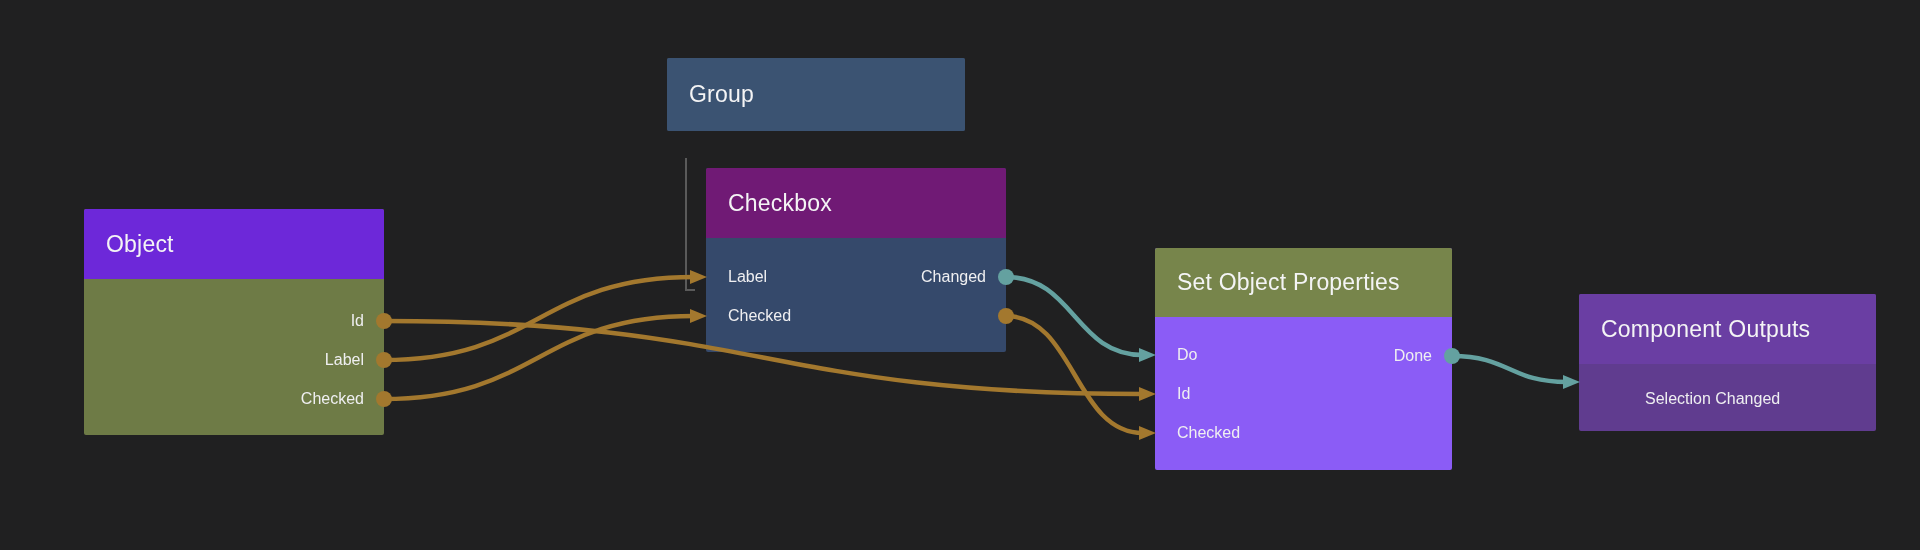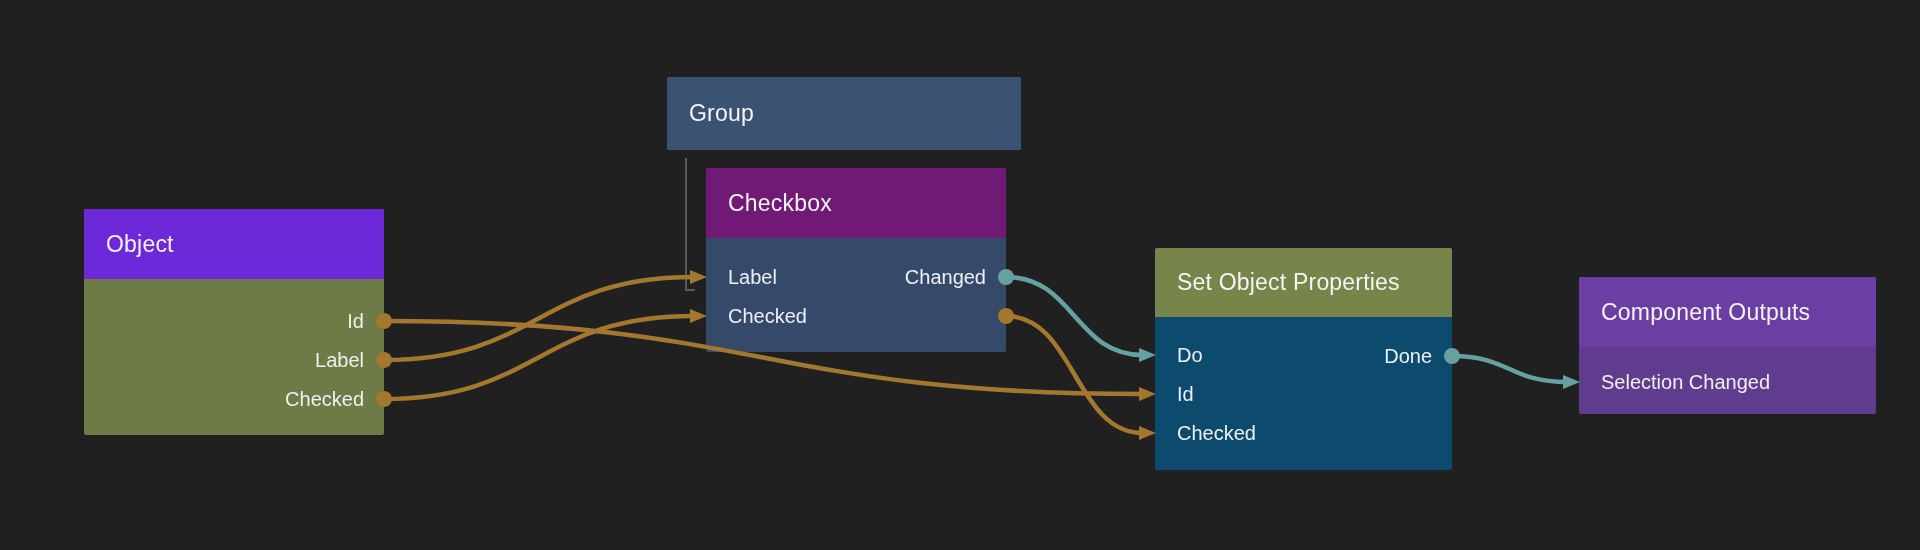--- a/index.html
+++ b/index.html
@@ -18,66 +18,66 @@
     position:absolute;left:0;top:0;right:0;
     display:flex;align-items:center;
     padding-left:22px;box-sizing:border-box;
   }
   .node-title{
     font-size:23px;font-weight:400;color:#f4f4f5;letter-spacing:0.2px;
     white-space:nowrap;
   }
   .port-label{
     position:absolute;height:26px;line-height:26px;
-    font-size:20px;color:#efeff1;white-space:nowrap;
+    font-size:16px;color:#efeff1;white-space:nowrap;
   }
   .port-label.in{left:22px;}
   .port-label.out{right:20px;text-align:left;}
 </style>
 </head>
 <body style="background: rgb(32, 32, 33);">
 
 <div id="canvas">
   <div id="nodes-layer">
       <div class="node" style="left: 84px; top: 209px; width: 300px; height: 226px; background: rgb(110, 123, 70);">
         <div class="node-header" style="height: 70px; background: #6d28d9;">
           <span class="node-title">Object</span>
         </div>
         <span class="port-label out" style="top: 99px;">Id</span>
         <span class="port-label out" style="top: 138px;">Label</span>
         <span class="port-label out" style="top: 177px;">Checked</span>
       </div>
-      <div class="node" style="left: 667px; top: 77px; width: 354px; height: 73px; background: rgb(53, 73, 107); text-align: right;">
+      <div class="node" style="left: 667px; top: 58px; width: 298px; height: 73px; background: rgb(53, 73, 107); text-align: right;">
         <div class="node-header" style="height: 73px; background: rgb(59, 83, 114);">
           <span class="node-title">Group</span>
         </div>
       </div>
       <div class="node" style="left: 706px; top: 168px; width: 300px; height: 184px; background: rgb(53, 73, 107);">
         <div class="node-header" style="height: 70px; background: #701a75;">
           <span class="node-title">Checkbox</span>
         </div>
         <span class="port-label in" style="top: 96px;">Label</span>
         <span class="port-label in" style="top: 135px;">Checked</span>
         <span class="port-label out" style="top: 96px;">Changed</span>
         <span class="port-label out" style="top: 135px;"></span>
       </div>
-      <div class="node" style="left: 1155px; top: 248px; width: 297px; height: 222px; background: #0c4a6e;">
+      <div class="node" style="left: 1155px; top: 248px; width: 297px; height: 222px; background: #8b5cf6;">
         <div class="node-header" style="height: 69px; background: rgb(119, 133, 75);">
           <span class="node-title">Set Object Properties</span>
         </div>
         <span class="port-label in" style="top: 94px;">Do</span>
         <span class="port-label in" style="top: 133px;">Id</span>
         <span class="port-label in" style="top: 172px;">Checked</span>
         <span class="port-label out" style="top: 95px;">Done</span>
       </div>
-      <div class="node" style="left: 1579px; top: 277px; width: 297px; height: 137px; background: rgb(96, 60, 143);">
+      <div class="node" style="left: 1579px; top: 294px; width: 297px; height: 137px; background: rgb(96, 60, 143);">
         <div class="node-header" style="height: 70px; background: rgb(106, 62, 163);">
           <span class="node-title">Component Outputs</span>
         </div>
-        <span class="port-label in" style="top: 92px;">Selection Changed</span>
+        <span class="port-label in" style="top: 92px; margin-left: 44px;">Selection Changed</span>
       </div>
     </div>
   <svg id="wires-layer" width="1920" height="550" viewBox="0 0 1920 550">
       <polyline points="686,158 686,290 695,290" fill="none" stroke="#5a5a5a" stroke-width="2"></polyline>
       <path d="M 383 360 C 538.5 360, 538.5 277, 694 277" fill="none" stroke="#a3782e" stroke-width="4.5" stroke-linecap="round" pointer-events="stroke"></path>
       <polygon points="707,277 690,270 690,284" fill="#a3782e"></polygon>
       <path d="M 383 399 C 538.5 399, 538.5 316, 694 316" fill="none" stroke="#a3782e" stroke-width="4.5" stroke-linecap="round" pointer-events="stroke"></path>
       <polygon points="707,316 690,309 690,323" fill="#a3782e"></polygon>
       <path d="M 383 321 C 763 321, 763 394, 1143 394" fill="none" stroke="#a3782e" stroke-width="4.5" stroke-linecap="round" pointer-events="stroke"></path>
       <polygon points="1156,394 1139,387 1139,401" fill="#a3782e"></polygon>

